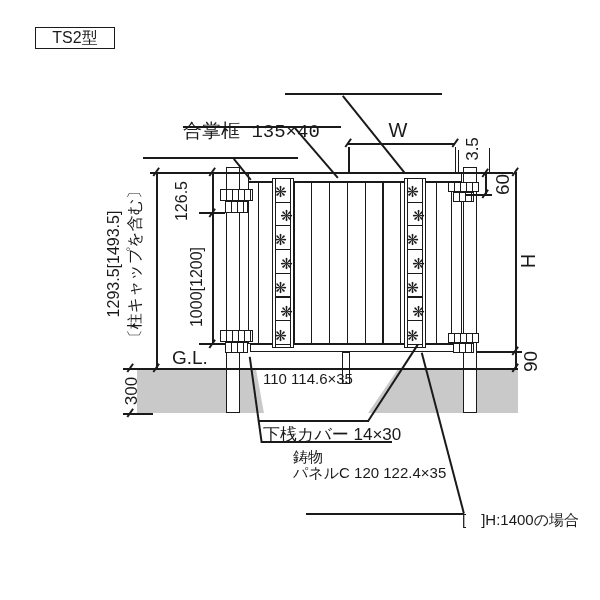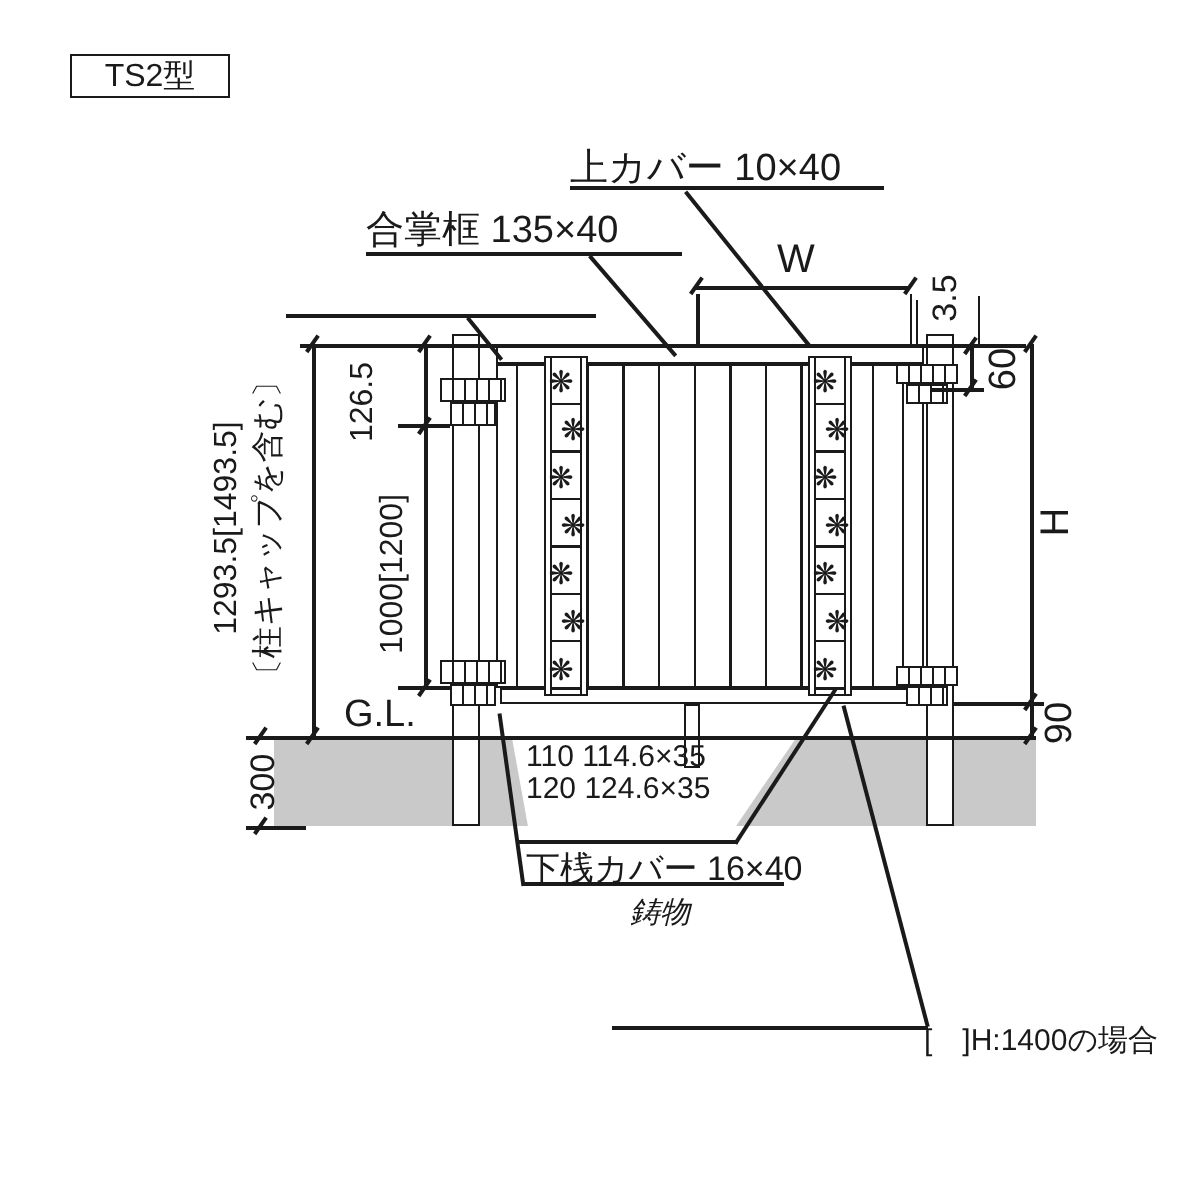--- a/index.html
+++ b/index.html
@@ -140,49 +140,48 @@
   <div class="otick dim" style="left:125px;top:367px;"></div>
   <div class="otick dim" style="left:125px;top:412px;"></div>
 
   <div class="leader dim" style="left:234px;top:158px;width:27px;transform:rotate(51deg);"></div>
   <div class="leader dim" style="left:295px;top:127px;width:66px;transform:rotate(49.3deg);"></div>
   <div class="leader dim" style="left:343px;top:95px;width:99px;transform:rotate(51.2deg);"></div>
   <div class="leader dim" style="left:250px;top:356px;width:87px;transform:rotate(82.1deg);z-index:5;"></div>
   <div class="leader dim" style="left:418px;top:344px;width:92px;transform:rotate(123deg);z-index:5;"></div>
   <div class="leader dim" style="left:422px;top:352px;width:166px;transform:rotate(75.3deg);z-index:5;"></div>
 
-  <div class="txt lbl" style="left:285px;top:71px;">上カバー 10×40</div>
   <div class="underline dim" style="left:285px;top:93px;width:157px;"></div>
-  <div class="txt lbl" style="left:183px;top:102px;">合掌框 135×40</div>
+  <div class="txt lbl" style="left:183px;top:118px;font-family:Liberation Mono, monospace;">合掌框 135×40</div>
   <div class="underline dim" style="left:183px;top:126px;width:158px;"></div>
   <div class="underline dim" style="left:143px;top:157px;width:155px;"></div>
 
   <div class="txt dim" style="left:376px;top:119px;width:44px;text-align:center;font-size:20px;">W</div>
   <div class="txt rot dim" style="left:451px;top:141px;width:40px;height:16px;font-size:17px;">3.5</div>
   <div class="txt rot dim" style="left:482px;top:176px;width:36px;height:17px;font-size:19px;">60</div>
   <div class="txt rot dim" style="left:508px;top:252px;width:36px;height:18px;font-size:20px;">H</div>
   <div class="txt rot dim" style="left:510px;top:353px;width:36px;height:17px;font-size:19px;">90</div>
   <div class="txt rot dim" style="left:151px;top:193px;width:60px;height:16px;font-size:16px;">126.5</div>
   <div class="txt rot dim" style="left:151px;top:279px;width:90px;height:16px;font-size:16px;">1000[1200]</div>
   <div class="txt rot dim" style="left:19px;top:243px;width:210px;height:42px;font-size:16px;line-height:21px;">
     <div>1293.5[1493.5]</div>
     <div>〔柱キャップを含む〕</div>
   </div>
   <div class="txt dim" style="left:172px;top:347px;font-size:19px;">G.L.</div>
   <div class="txt rot dim" style="left:100px;top:383px;width:60px;height:16px;font-size:17px;">300</div>
 
   <div class="txt spec" style="left:263px;top:371px;">
     <div>110 114.6×35</div>
-    <div>120 124.6×35</div>
   </div>
   <div class="underline dim" style="left:259px;top:420px;width:110px;"></div>
 
-  <div class="txt" style="left:263px;top:423px;font-size:17px;z-index:8;">下桟カバー 16×40</div>
+  <div class="txt" style="left:263px;top:423px;font-size:17px;z-index:8;">下桟カバー 14×30</div>
   <div class="underline dim" style="left:261px;top:441px;width:131px;"></div>
 
-  <div class="txt spec" style="left:315px;top:449px;font-style:italic;">
+  <div class="txt spec" style="left:293px;top:449px;">
     <div>鋳物</div>
+    <div>パネルC 120 122.4×35</div>
   </div>
   <div class="underline dim" style="left:306px;top:513px;width:158px;"></div>
 
   <div class="txt" style="left:462px;top:511px;font-size:15px;">[　]H:1400の場合</div>
 
 </div>
 
 </body></html>

